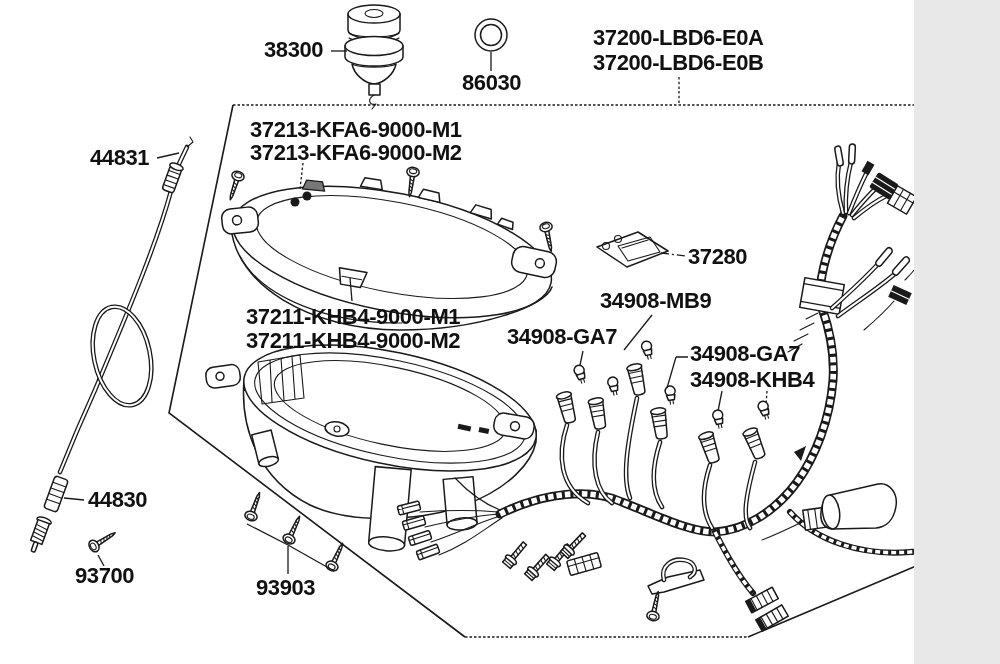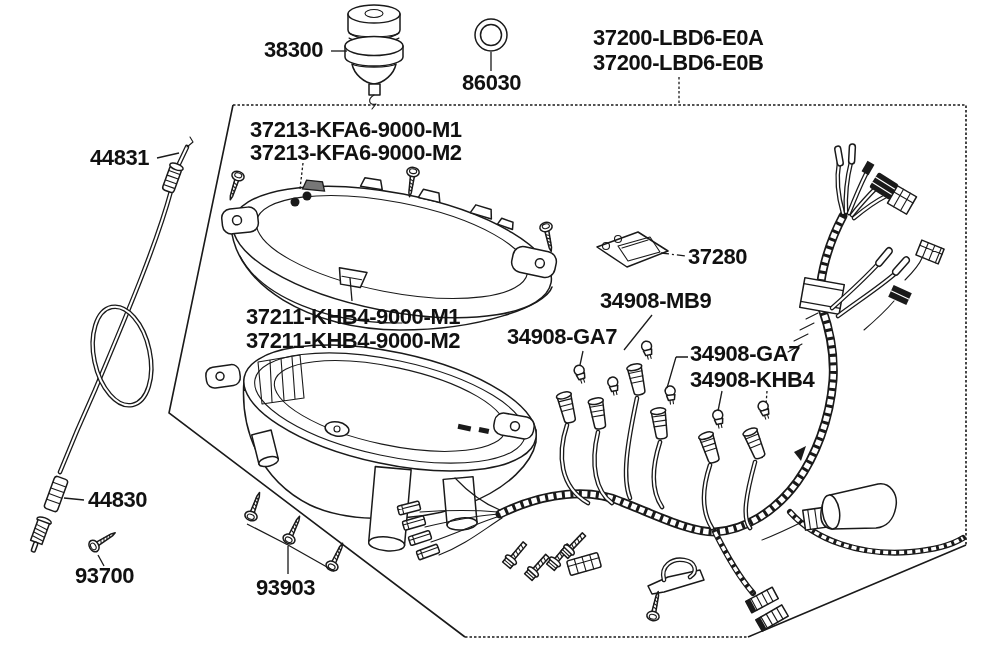--- a/index.html
+++ b/index.html
@@ -1,17 +1,17 @@
 <!DOCTYPE html>
 <html><head>
 <meta charset="utf-8">
 <style>
   html,body { margin:0; padding:0; background:#e8e8e8; }
   .stage {
-    position:relative; width:1000px; height:664px;
+    position:relative; width:914px; height:664px;
     background:#ffffff; overflow:hidden;
     font-family:"Liberation Sans", sans-serif;
   }
   svg { display:block; }
   
   .o   { fill:#ffffff; stroke:#1a1a1a; stroke-width:1.5; stroke-linejoin:round; }
   .l   { fill:none; stroke:#1a1a1a; stroke-width:1.5; stroke-linecap:round; stroke-linejoin:round; }
   .lt  { stroke-width:1.1; }
   .b   { fill:#1a1a1a; stroke:none; }
   .shade { fill:#777; stroke:#1a1a1a; stroke-width:1.3; }

